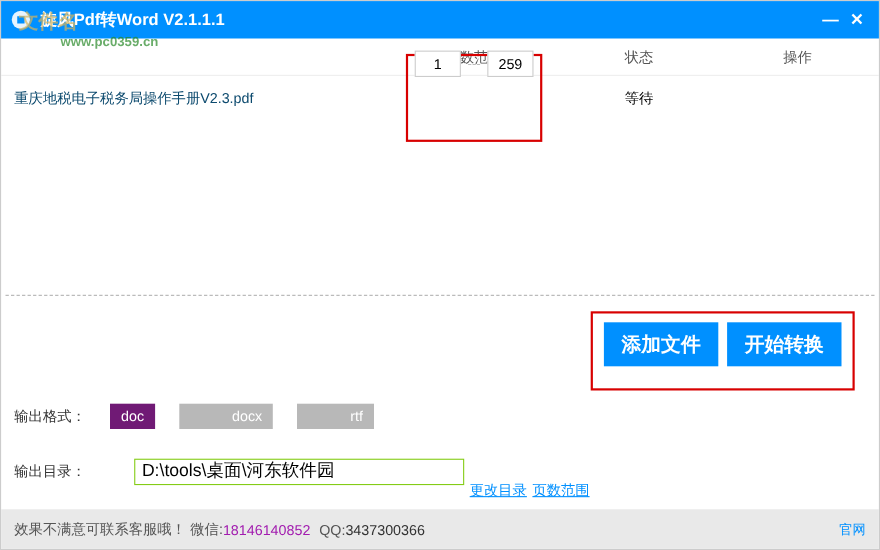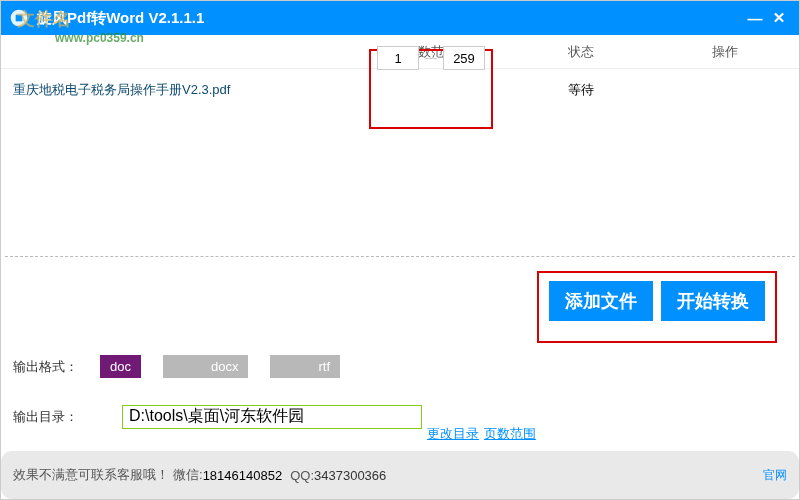--- a/index.html
+++ b/index.html
@@ -32,22 +32,22 @@
 .btn-box { border: 2px solid #d80000; padding: 8px 10px 20px 10px; display: flex; gap: 8px; }
 .big-btn { background: #0090ff; color: #fff; font-size: 18px; padding: 8px 16px; border: none; cursor: pointer; font-weight: bold; }
 .fmt-row { display: flex; align-items: center; gap: 22px; font-size: 13px; }
 .fmt-label { color: #333; }
 .fmt-btn { padding: 4px 10px; font-size: 13px; border: none; cursor: pointer; color: #fff; }
 .fmt-active { background: #701a75; }
 .fmt-inactive { background: #b8b8b8; padding-left: 48px; }
 .dir-row { display: flex; align-items: center; gap: 5px; font-size: 13px; }
 .dir-input { flex: 0 0 300px; height: 24px; border: 1px solid #84cc16; padding: 0 6px; font-size: 16px; margin-left: 39px; }
 .dir-link { color: #0090ff; text-decoration: underline; cursor: pointer; font-size: 13px; margin-top: 35px; }
-.footer { background: #e9e9e9; height: 48px; display: flex; align-items: center; padding: 0 12px; font-size: 13px; color: #555; border-radius: 11px; }
-.footer .wechat { color: #000000; }
+.footer { background: #e9e9e9; height: 36px; display: flex; align-items: center; padding: 0 12px; font-size: 13px; color: #555; }
+.footer .wechat { color: #a21caf; }
 .footer .qq { color: #333; }
 .footer .site { margin-left: auto; color: #0090ff; font-size: 12px; cursor: pointer; }
 .range-wrap { position: relative; }
 </style>
 </head>
 <body>
 
 <div class="window">
   <div class="titlebar">
     <svg class="logo" viewBox="0 0 24 24">

